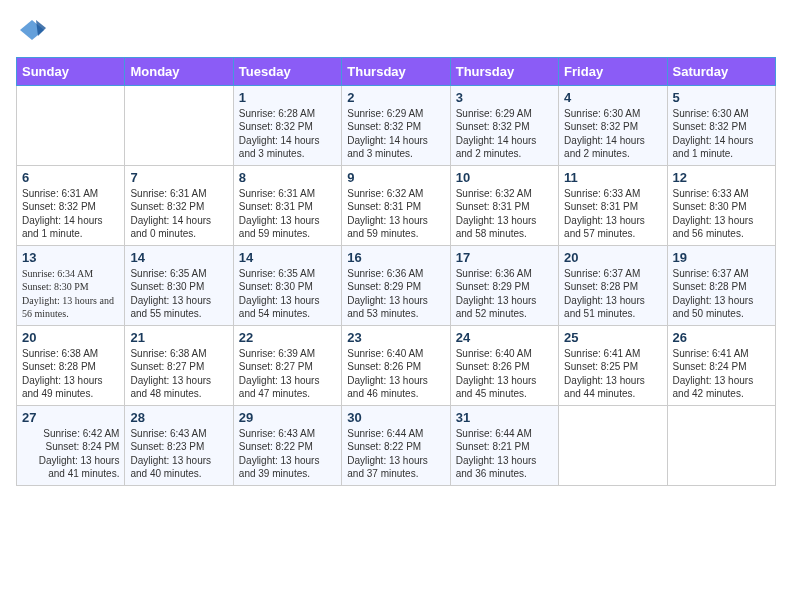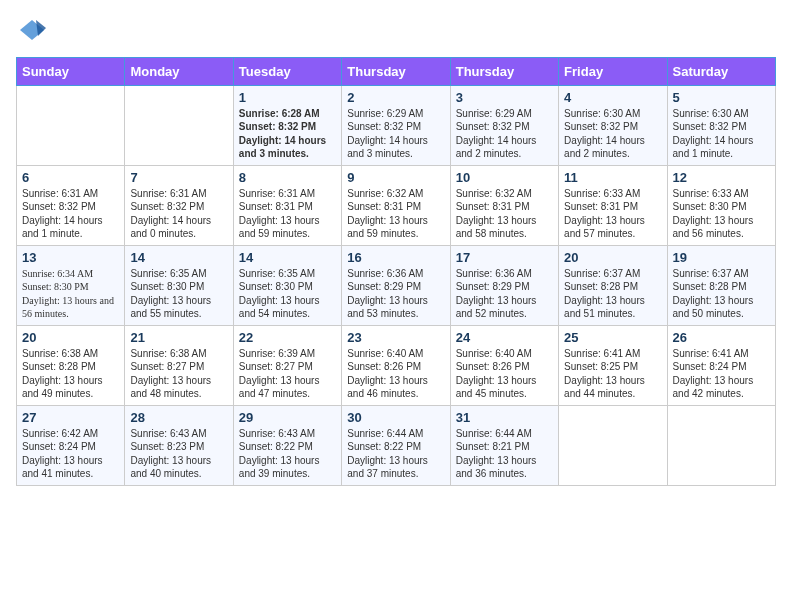--- a/index.html
+++ b/index.html
@@ -120,21 +120,21 @@
         <th>Friday</th>
         <th>Saturday</th>
       </tr>
   </thead>
   <tbody id="calendar-body">
   <tr>
         <td class="empty"></td>
         <td class="empty"></td>
         <td>
           <span class="day-num">1</span>
-          <div class="day-info" style="white-space: pre-line; font-weight: bold;">Sunrise: 6:28 AM
+          <div class="day-info" style="white-space: pre-line;">Sunrise: 6:28 AM
 Sunset: 8:32 PM
 Daylight: 14 hours and 3 minutes.</div>
         </td>
         <td>
           <span class="day-num">2</span>
           <div class="day-info" style="white-space: pre-line;">Sunrise: 6:29 AM
 Sunset: 8:32 PM
 Daylight: 14 hours and 3 minutes.</div>
         </td>
         <td>
@@ -284,21 +284,21 @@
         <td>
           <span class="day-num">26</span>
           <div class="day-info" style="white-space: pre-line;">Sunrise: 6:41 AM
 Sunset: 8:24 PM
 Daylight: 13 hours and 42 minutes.</div>
         </td>
       </tr>
       <tr>
         <td>
           <span class="day-num">27</span>
-          <div class="day-info" style="white-space: pre-line;">Sunrise: 6:42 AM
+          <div class="day-info" style="white-space: pre-line; text-align: right;">Sunrise: 6:42 AM
 Sunset: 8:24 PM
 Daylight: 13 hours and 41 minutes.</div>
         </td>
         <td>
           <span class="day-num">28</span>
           <div class="day-info" style="white-space: pre-line;">Sunrise: 6:43 AM
 Sunset: 8:23 PM
 Daylight: 13 hours and 40 minutes.</div>
         </td>
         <td>

